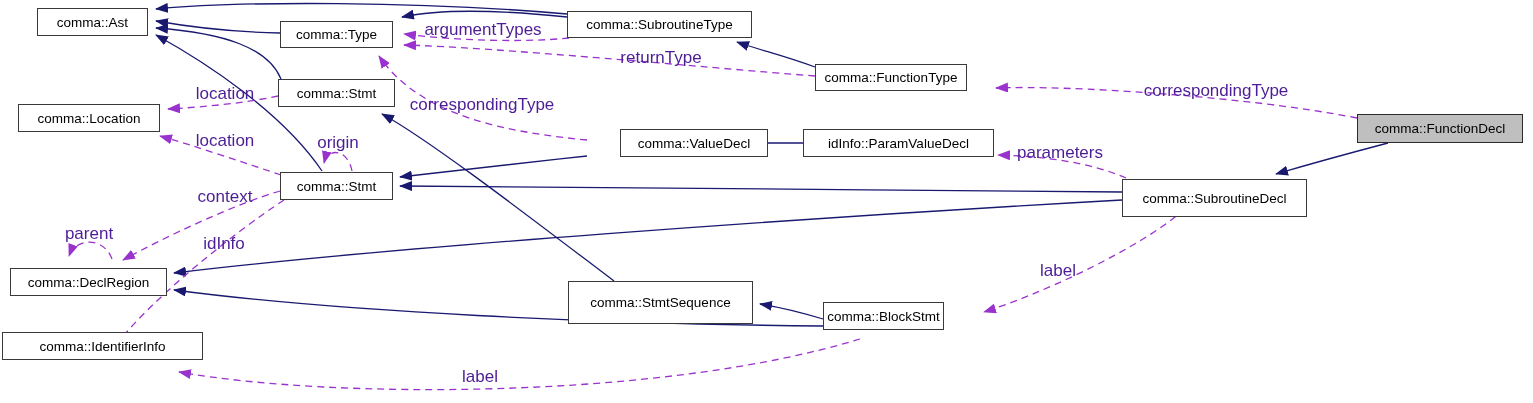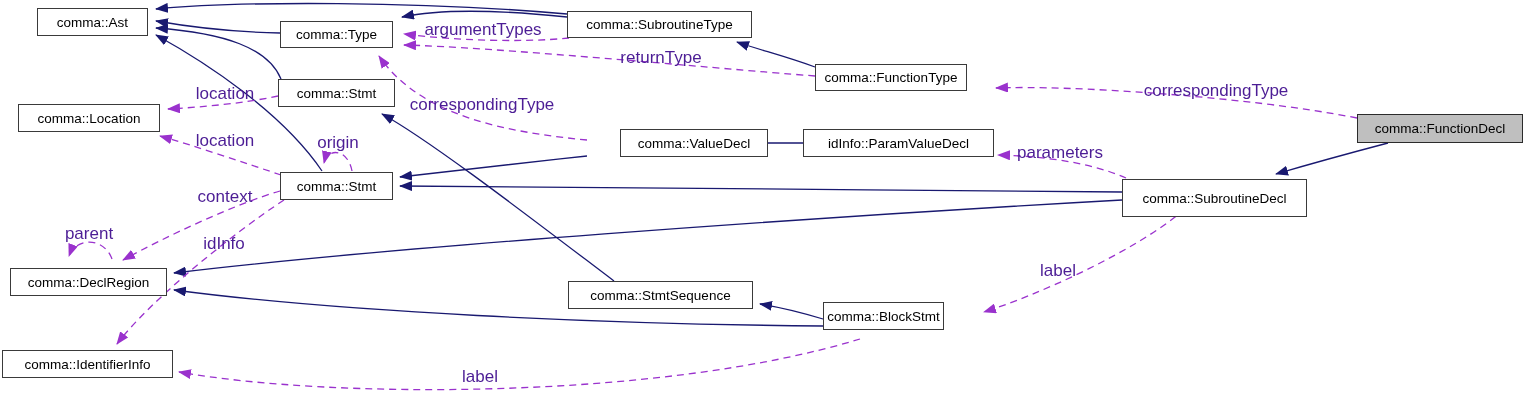--- a/index.html
+++ b/index.html
@@ -85,23 +85,23 @@
   <div class="node" style="left:280px;top:21px;width:113px;height:27px">comma::Type</div>
   <div class="node" style="left:278px;top:79px;width:117px;height:28px">comma::Stmt</div>
   <div class="node" style="left:280px;top:172px;width:113px;height:28px">comma::Stmt</div>
   <div class="node" style="left:567px;top:11px;width:185px;height:27px">comma::SubroutineType</div>
   <div class="node" style="left:815px;top:64px;width:152px;height:27px">comma::FunctionType</div>
   <div class="node" style="left:620px;top:129px;width:148px;height:28px">comma::ValueDecl</div>
   <div class="node" style="left:803px;top:129px;width:191px;height:28px">idInfo::ParamValueDecl</div>
   <div class="node hl" style="left:1357px;top:114px;width:166px;height:29px">comma::FunctionDecl</div>
   <div class="node" style="left:1122px;top:179px;width:185px;height:38px">comma::SubroutineDecl</div>
   <div class="node" style="left:10px;top:268px;width:157px;height:28px">comma::DeclRegion</div>
-  <div class="node" style="left:568px;top:281px;width:185px;height:28px">comma::StmtSequence</div>
+  <div class="node" style="left:568px;top:281px;width:185px;height:43px">comma::StmtSequence</div>
   <div class="node" style="left:823px;top:302px;width:121px;height:28px">comma::BlockStmt</div>
-  <div class="node" style="left:2px;top:350px;width:171px;height:28px">comma::IdentifierInfo</div>
+  <div class="node" style="left:2px;top:332px;width:201px;height:28px">comma::IdentifierInfo</div>
 
   <span class="elabel" style="left:225px;top:94px">location</span>
   <span class="elabel" style="left:225px;top:141px">location</span>
   <span class="elabel" style="left:338px;top:143px">origin</span>
   <span class="elabel" style="left:225px;top:197px">context</span>
   <span class="elabel" style="left:89px;top:234px">parent</span>
   <span class="elabel" style="left:224px;top:244px">idInfo</span>
   <span class="elabel" style="left:482px;top:105px">correspondingType</span>
   <span class="elabel" style="left:483px;top:30px">argumentTypes</span>
   <span class="elabel" style="left:661px;top:58px">returnType</span>

